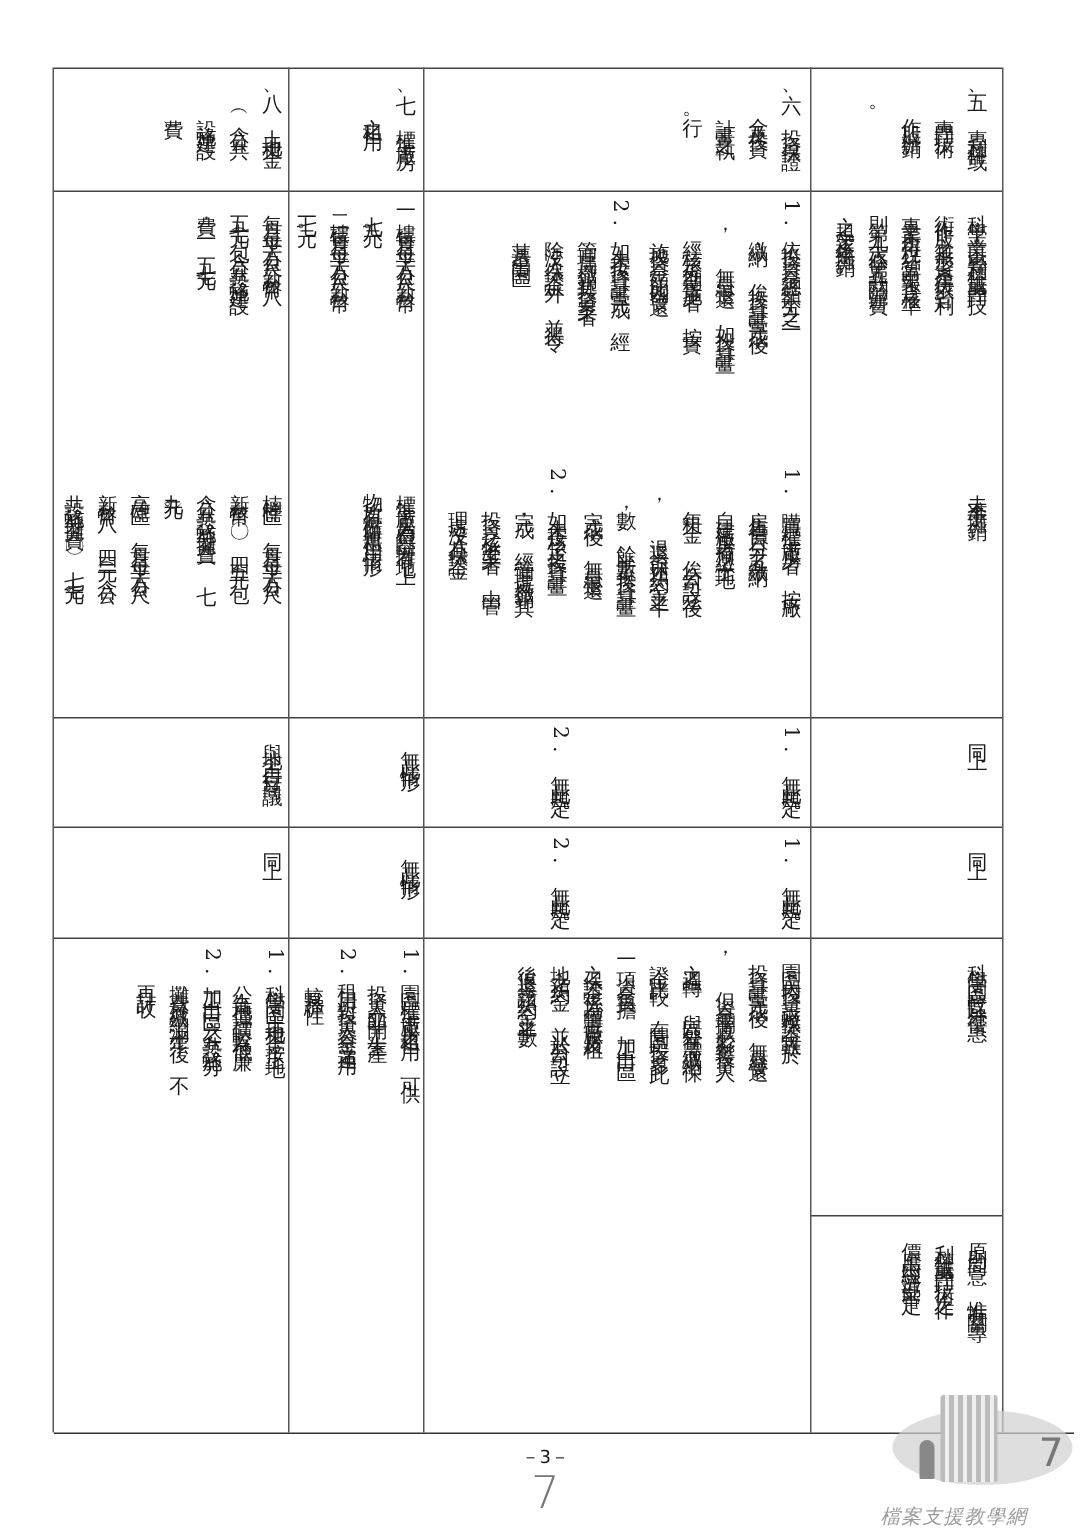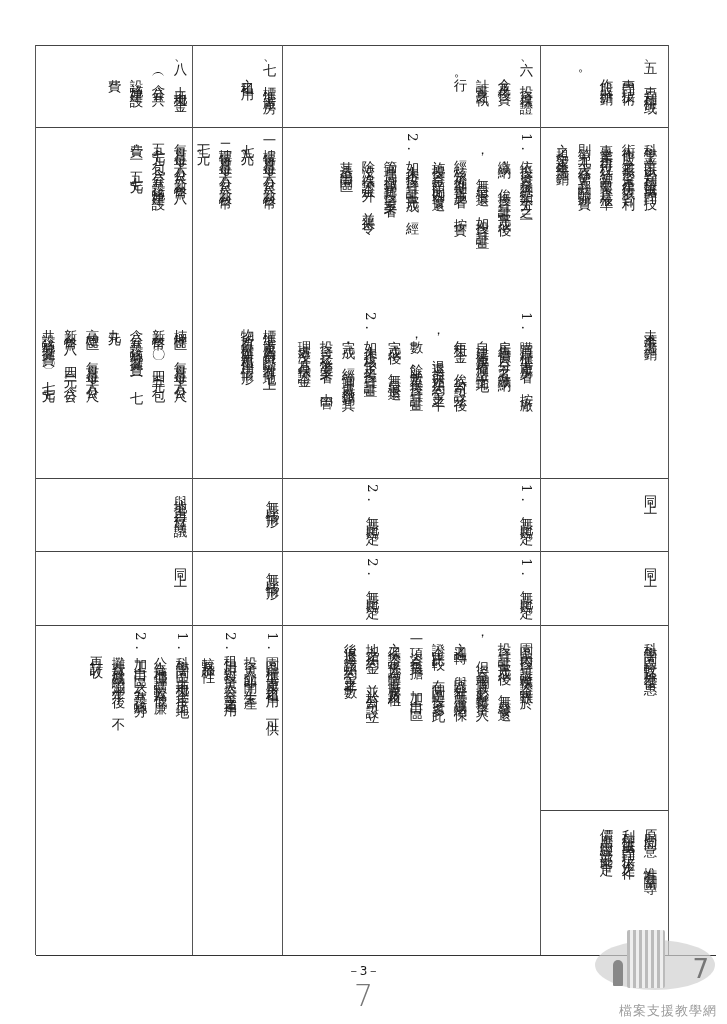--- a/index.html
+++ b/index.html
@@ -16,21 +16,21 @@
     text-orientation: upright;
     font-size:13.5px;
     line-height:17px;
     letter-spacing:4.8px;
     white-space:pre;
   }
   .num { text-orientation: mixed; }
   .footer-page { position:absolute; left:0; width:727px; top:963px; text-align:center; font-size:12px; font-family:"DejaVu Sans", sans-serif; }
   .footer-hand { position:absolute; left:0; width:727px; top:978px; text-align:center; font-size:30px; font-family:"DejaVu Sans", sans-serif; color:#777; font-weight:200; }
   .watermark { position:absolute; right:10px; bottom:4px; width:130px; height:90px; }
-  .wm-text { position:absolute; left:0; right:0; bottom:0; text-align:right; font-size:13px; color:#9a9a9a; font-family:"DejaVu Sans", sans-serif; letter-spacing:1px; }
+  .wm-text { position:absolute; left:0; right:0; bottom:0; text-align:left; font-size:13px; color:#9a9a9a; font-family:"DejaVu Sans", sans-serif; letter-spacing:1px;font-style:italic; }
   .wm-arc { position:absolute; left:8px; top:10px; width:120px; height:50px; border-radius:50%; background:#d0d0d0; opacity:0.7; }
   .wm-book { position:absolute; left:40px; top:0; width:38px; height:58px; background:repeating-linear-gradient(90deg,#bbb 0 3px,#eee 3px 6px); border-radius:2px; }
   .wm-key { position:absolute; left:26px; top:30px; width:10px; height:26px; background:#888; border-radius:5px 5px 1px 1px; }
   .wm-hand { position:absolute; right:8px; top:24px; font-size:26px; color:#777; font-family:"DejaVu Sans", sans-serif; }
 </style>
 </head>
 <body>
 
 <div class="page">
 

